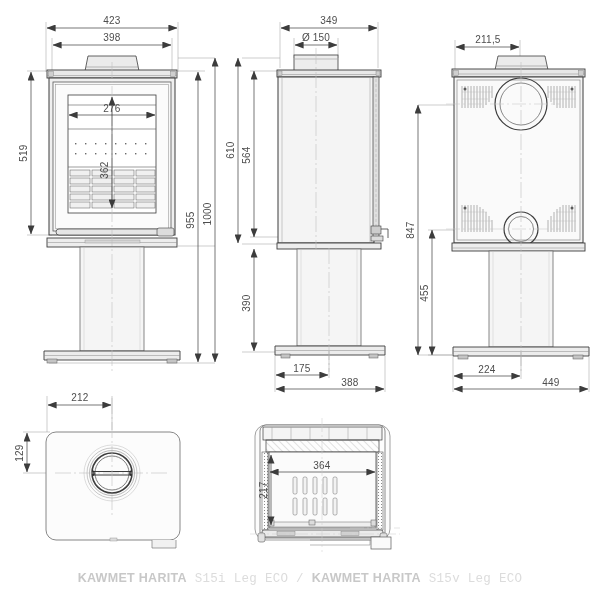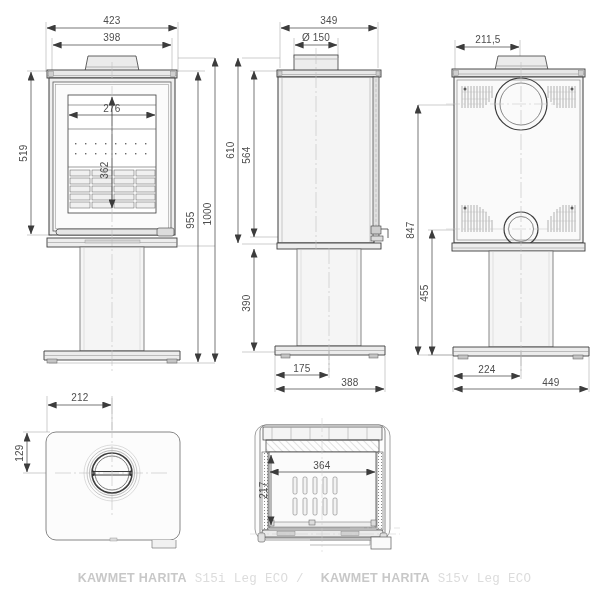--- a/index.html
+++ b/index.html
@@ -16,21 +16,21 @@
   }
   .caption-wrap{
     position:absolute; left:0; bottom:14px; width:600px;
     text-align:center;
   }
   .caption{
     font-family:"Liberation Sans", sans-serif;
     font-size:12.5px; color:#d2d2d2; letter-spacing:0.3px;
     white-space:nowrap;
   }
-  .caption b{font-weight:700;color:#c8c8c8;margin-left:9px;}
+  .caption b{font-weight:700;color:#c8c8c8;}
   .caption span.lite{font-weight:400;color:#dcdcdc;font-family:Liberation Mono, monospace;}
 </style>
 </head>
 <body>
 
 <div id="stage">
 <svg width="600" height="600" viewBox="0 0 600 600" xmlns="http://www.w3.org/2000/svg">
 
   <defs>
     <marker id="ah" markerWidth="9" markerHeight="7" refX="8.6" refY="3.5" orient="auto" markerUnits="userSpaceOnUse">

